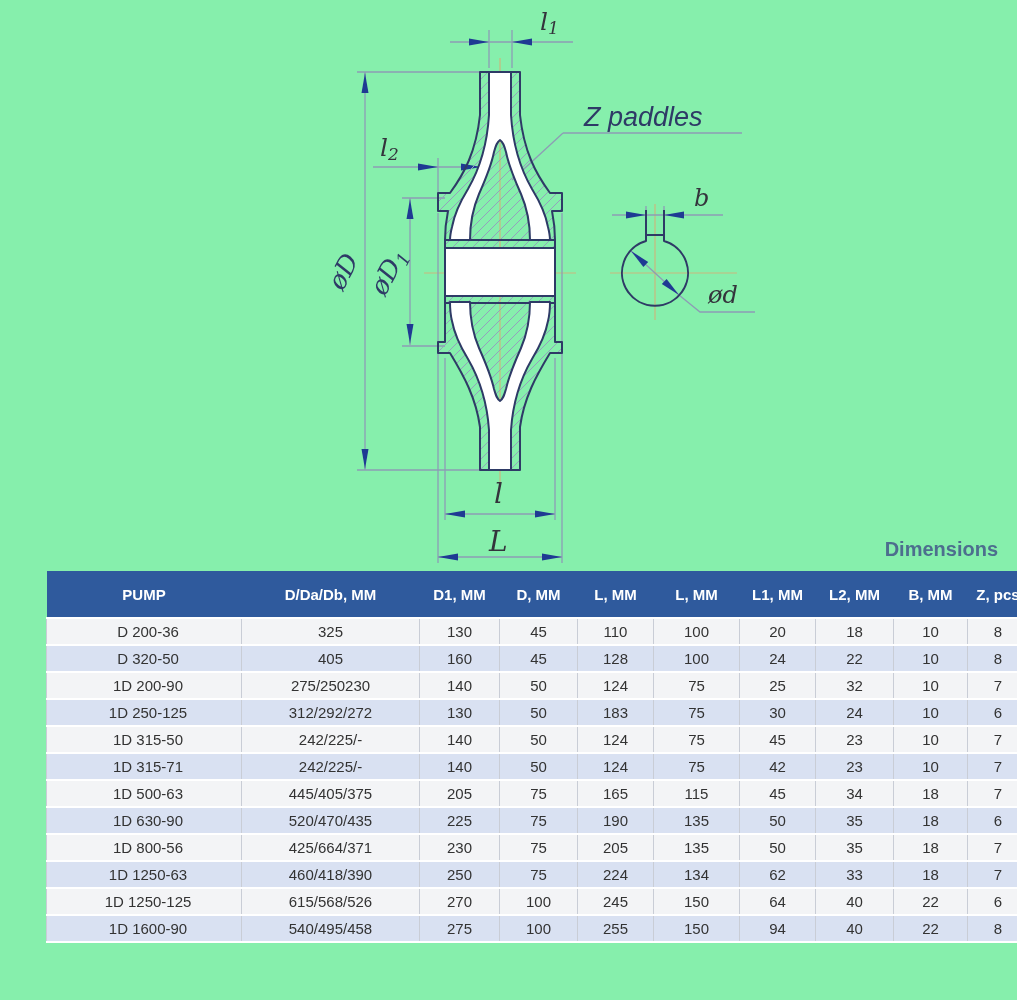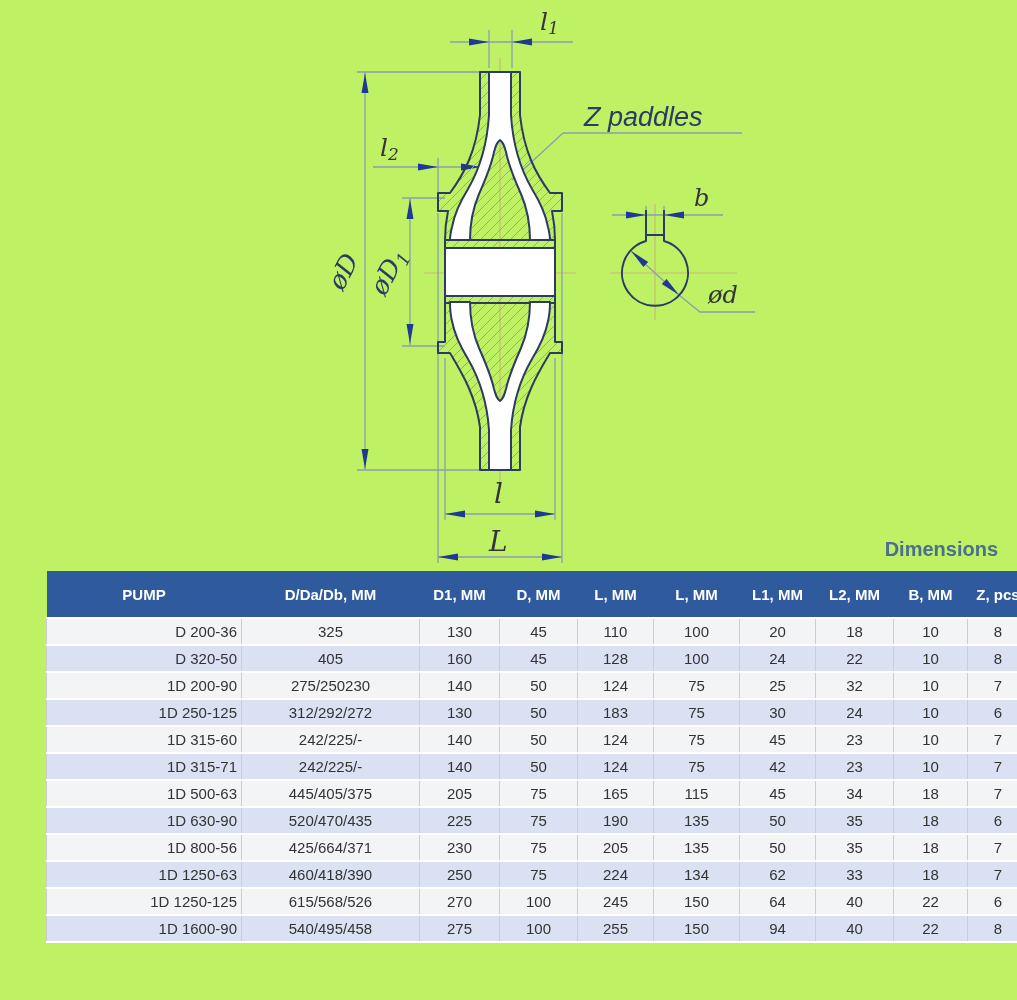--- a/index.html
+++ b/index.html
@@ -1,28 +1,28 @@
 <!DOCTYPE html>
 <html><head>
 <meta charset="utf-8">
 <style>
   html,body{margin:0;padding:0;background:#ffffff;}
-  .page{position:relative;width:1017px;height:1000px;background:#bef264;overflow:hidden;
+  .page{position:relative;width:1017px;height:1000px;background:#86efac;overflow:hidden;
         font-family:"Liberation Sans",sans-serif;}
   svg.drawing{position:absolute;top:0;left:0;}
   .table-wrap{position:absolute;left:18px;top:536px;width:982px;}
   .table-title{text-align:right;font-weight:bold;font-size:20px;color:#4d6e8e;
                padding:2px 2px 10px 0;font-family:"Liberation Sans",sans-serif;}
   table{width:100%;border-collapse:collapse;table-layout:fixed;margin-left:28px;}
   thead th{background:#2f5a9d;color:#ffffff;font-size:15px;font-weight:bold;height:46px;
            padding:0 2px;border-bottom:2px solid #ffffff;white-space:nowrap;overflow:hidden;}
   tbody td{font-size:15px;color:#333333;height:25px;padding:0 4px;text-align:center;
            border-right:1px solid #c9cdd6;border-bottom:2px solid #ffffff;
            white-space:nowrap;overflow:hidden;}
-  tbody td:first-child{text-align:right;padding-left:12px;border-left:1px solid #c9cdd6;}
+  tbody td:first-child{text-align:center;padding-left:12px;border-left:1px solid #c9cdd6;}
   tbody tr:nth-child(odd) td{background:#f3f4f6;}
   tbody tr:nth-child(even) td{background:#d9e1f2;}
 </style>
 </head>
 <body>
 
 <div class="page">
 
   <svg class="drawing" width="1017" height="592" viewBox="0 0 1017 592" xmlns="http://www.w3.org/2000/svg">
     <defs>
@@ -209,21 +209,21 @@
             <td>130</td>
             <td>50</td>
             <td>183</td>
             <td>75</td>
             <td>30</td>
             <td>24</td>
             <td>10</td>
             <td>6</td>
           </tr>
           <tr>
-            <td>1D 315-60</td>
+            <td>1D 315-50</td>
             <td>242/225/-</td>
             <td>140</td>
             <td>50</td>
             <td>124</td>
             <td>75</td>
             <td>45</td>
             <td>23</td>
             <td>10</td>
             <td>7</td>
           </tr>

